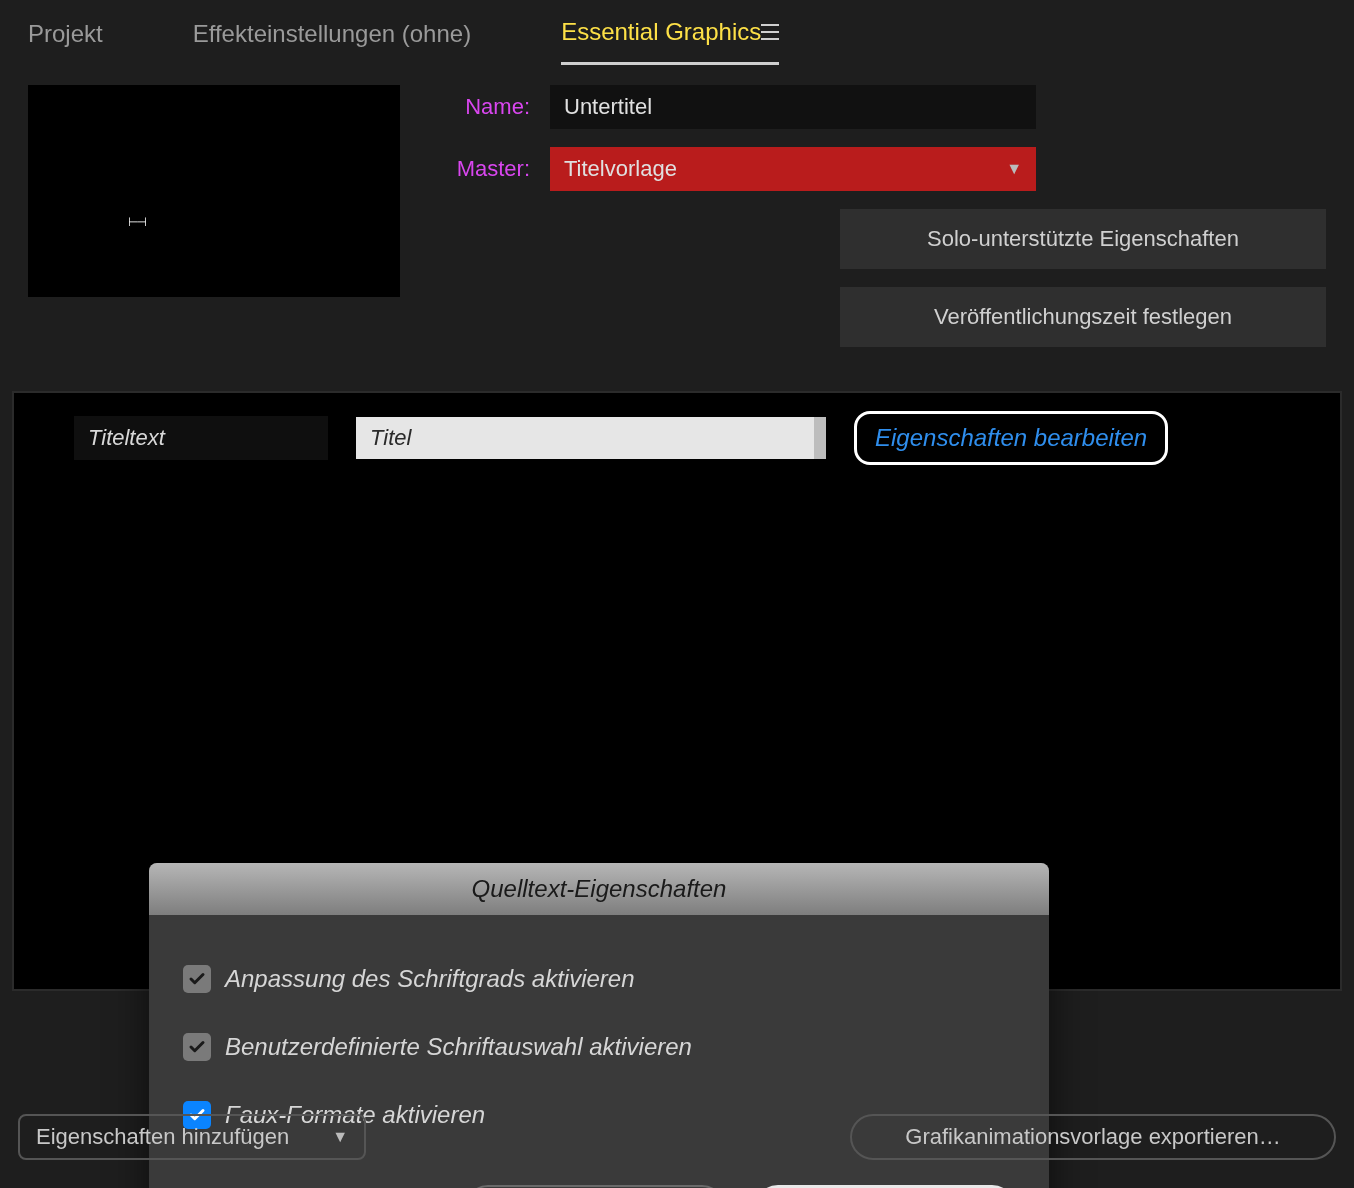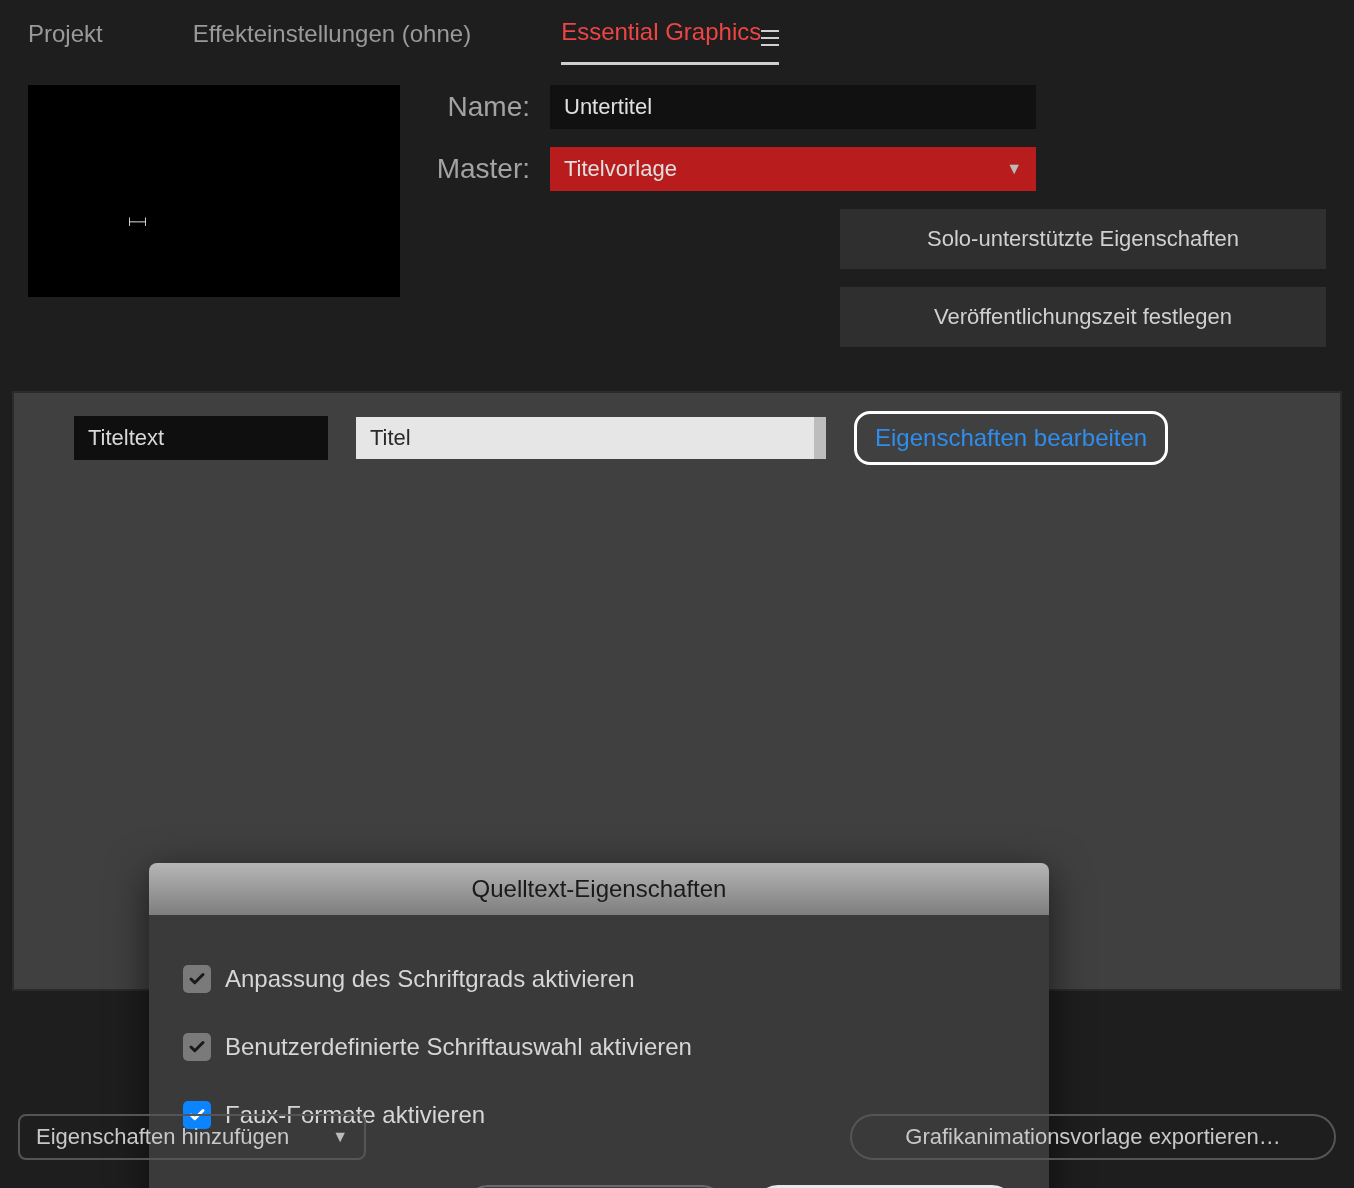--- a/index.html
+++ b/index.html
@@ -1,39 +1,39 @@
 <!DOCTYPE html>
 <html><head>
 <meta charset="utf-8">
 <style>
   * { box-sizing: border-box; margin: 0; padding: 0; font-family: -apple-system, BlinkMacSystemFont, "Segoe UI", Arial, sans-serif; }
   body { background: #1e1e1e; color: #c8c8c8; width: 1354px; height: 1188px; position: relative; overflow: hidden; }
 
   
   .tabs { display: flex; align-items: center; gap: 90px; padding: 18px 43px 0 28px; font-size: 24px; }
   .tab { color: #9a9a9a; padding-bottom: 16px; cursor: pointer; }
-  .tab.active { color: #ef4444; border-bottom: 3px solid #cfcfcf; display: flex; align-items: flex-end; }
+  .tab.active { color: #fde047; border-bottom: 3px solid #cfcfcf; display: flex; align-items: center; }
   .hamburger { display: inline-flex; flex-direction: column; gap: 5px; }
   .hamburger span { width: 18px; height: 2px; background: #cfcfcf; display: block; }
 
   
   .header-area { display: flex; padding: 20px 28px 0 28px; gap: 30px; }
   .preview-thumb { width: 372px; height: 212px; background: #000; position: relative; }
   .preview-thumb .tiny { position: absolute; left: 100px; top: 130px; color: #fff; font-size: 12px; letter-spacing: -2px; }
   .fields { flex: 1; display: flex; flex-direction: column; gap: 18px; }
   .field-row { display: flex; align-items: center; gap: 20px; }
-  .field-label { width: 100px; text-align: right; color: #a3a3a3; font-size: 28px; }
+  .field-label { width: 100px; text-align: right; color: #d946ef; font-size: 22px; }
   .text-input { flex: 1; max-width: 486px; background: #111; color: #e0e0e0; border: none; padding: 10px 14px; font-size: 22px; height: 44px; }
   .select { flex: 1; max-width: 486px; background: #b91c1c; color: #e0e0e0; border: none; padding: 10px 14px; font-size: 22px; height: 44px; display: flex; justify-content: space-between; align-items: center; }
   .chev { color: #bbb; font-size: 16px; }
   .btn-row { display: flex; justify-content: flex-end; }
   .wide-btn { width: 486px; background: #2f2f2f; color: #d0d0d0; border: none; padding: 10px 0; font-size: 22px; height: 60px; text-align: center; }
 
   
-  .prop-panel { margin: 44px 12px 0 12px; background: #404040; border: 2px solid #2b2b2b; padding: 18px 0 0 0; position: relative; height: 600px; }
+  .prop-panel { margin: 44px 12px 0 12px; background: #000000; border: 2px solid #2b2b2b; padding: 18px 0 0 0; position: relative; height: 600px; font-style: italic; }
   .prop-row { display: flex; align-items: center; gap: 28px; padding: 0 12px 18px 60px; }
   .prop-label-box { width: 254px; background: #0f0f0f; color: #d8d8d8; font-size: 22px; padding: 10px 14px; height: 44px; display: flex; align-items: center; }
   .prop-value { flex: 1; max-width: 470px; background: #e6e6e6; color: #2a2a2a; font-size: 22px; padding: 8px 14px; height: 42px; display: flex; align-items: center; border-right: 12px solid #bdbdbd; }
   .edit-link-box { border: 3px solid #fff; border-radius: 16px; padding: 10px 18px; }
   .edit-link { color: #2f8eed; font-size: 24px; }
 
   
   .dialog { position: absolute; left: 135px; top: 470px; width: 900px; background: #3a3a3a; border-radius: 8px; box-shadow: 0 10px 40px rgba(0,0,0,0.6); overflow: hidden; }
   .dialog-title { background: linear-gradient(#b6b6b6, #7e7e7e); color: #1a1a1a; text-align: center; font-size: 24px; padding: 12px 0; }
   .dialog-body { padding: 30px 34px 30px 34px; }

